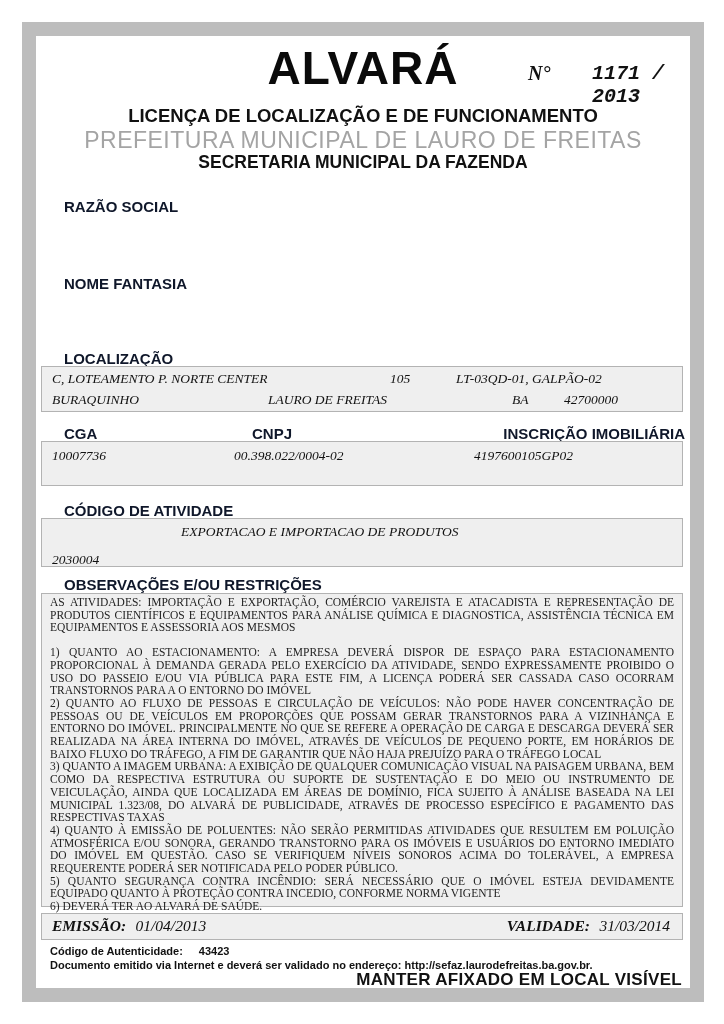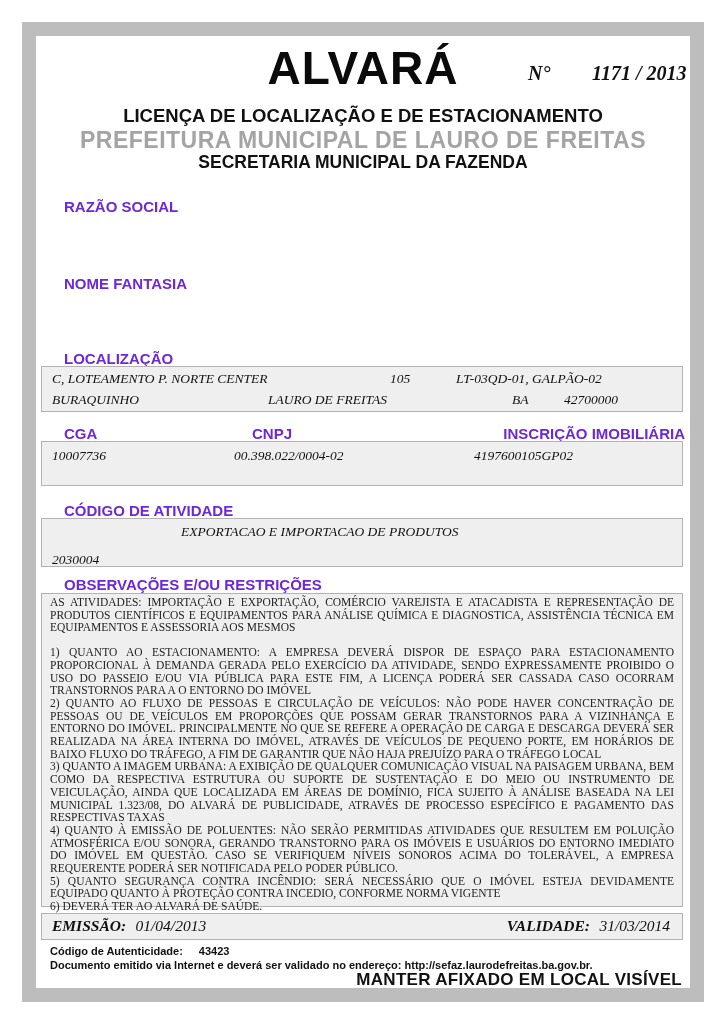--- a/index.html
+++ b/index.html
@@ -8,28 +8,28 @@
   .frame{position:absolute;left:22px;top:22px;width:654px;height:952px;
          border:14px solid #bdbdbd;background:#fff;}
   .inner{position:absolute;left:0;top:0;width:654px;height:952px;}
 
   
   .title{position:absolute;left:0;top:8px;width:100%;text-align:center;
          font-size:46px;line-height:48px;font-weight:900;letter-spacing:1px;color:#0a0a0a;}
   .num-label{position:absolute;left:492px;top:26px;
              font-family:"Liberation Serif",serif;font-style:italic;font-weight:bold;font-size:20px;}
   .num-value{position:absolute;left:556px;top:26px;
-             font-family:Liberation Serif, serif;font-style:italic;font-weight:bold;font-size:20px;}
+             font-family:Liberation Mono, monospace;font-style:italic;font-weight:bold;font-size:20px;}
   .sub1{position:absolute;left:0;top:69px;width:100%;text-align:center;font-weight:bold;font-size:18.5px;}
-  .sub2{position:absolute;left:0;top:91px;width:100%;text-align:center;font-weight:bold;font-size:23px;
+  .sub2{position:absolute;left:0;top:91px;width:100%;text-align:center;font-weight:normal;font-size:23px;
         color:#a4a4a4;letter-spacing:0.5px;}
   .sub3{position:absolute;left:0;top:116px;width:100%;text-align:center;font-weight:bold;font-size:17.5px;}
 
   
-  .flabel{position:absolute;font-weight:bold;font-size:15px;color:#6d28d9;white-space:nowrap;}
+  .flabel{position:absolute;font-weight:bold;font-size:15px;color:#0f172a;white-space:nowrap;}
   .fbox{position:absolute;left:5px;width:642px;background:#efefef;border:1px solid #b3b3b3;
         box-sizing:border-box;}
   .val-bold{font-family:"Liberation Serif",serif;font-weight:bold;font-size:17px;padding:3px 8px;}
   .val-bi{font-family:"Liberation Serif",serif;font-weight:bold;font-style:italic;font-size:16.5px;padding:4px 8px;}
   .cell{position:absolute;font-family:"Liberation Serif",serif;font-style:italic;font-size:13.5px;white-space:nowrap;}
 
   
   .obs-box{padding:2px 8px;font-family:"Liberation Serif",serif;font-size:11.5px;line-height:12.7px;
            text-align:justify;color:#222;}
   .obs-box p{margin:0;}
@@ -50,21 +50,21 @@
 </head>
 <body>
 
 <div class="page">
   <div class="frame">
     <div class="inner">
 
       <div class="title">ALVARÁ</div>
       <div class="num-label">N°</div>
       <div class="num-value">1171 / 2013</div>
-      <div class="sub1">LICENÇA DE LOCALIZAÇÃO E DE ESTACIONAMENTO</div>
+      <div class="sub1">LICENÇA DE LOCALIZAÇÃO E DE FUNCIONAMENTO</div>
       <div class="sub2">PREFEITURA MUNICIPAL DE LAURO DE FREITAS</div>
       <div class="sub3">SECRETARIA MUNICIPAL DA FAZENDA</div>
 
       <div class="flabel" style="left:28px;top:162px;">RAZÃO SOCIAL</div>
 
       <div class="flabel" style="left:28px;top:239px;">NOME FANTASIA</div>
 
       <div class="flabel" style="left:28px;top:314px;">LOCALIZAÇÃO</div>
       <div class="fbox" style="top:330px;height:46px;">
         <span class="cell" style="left:10px;top:4px;">C, LOTEAMENTO P. NORTE CENTER</span>

